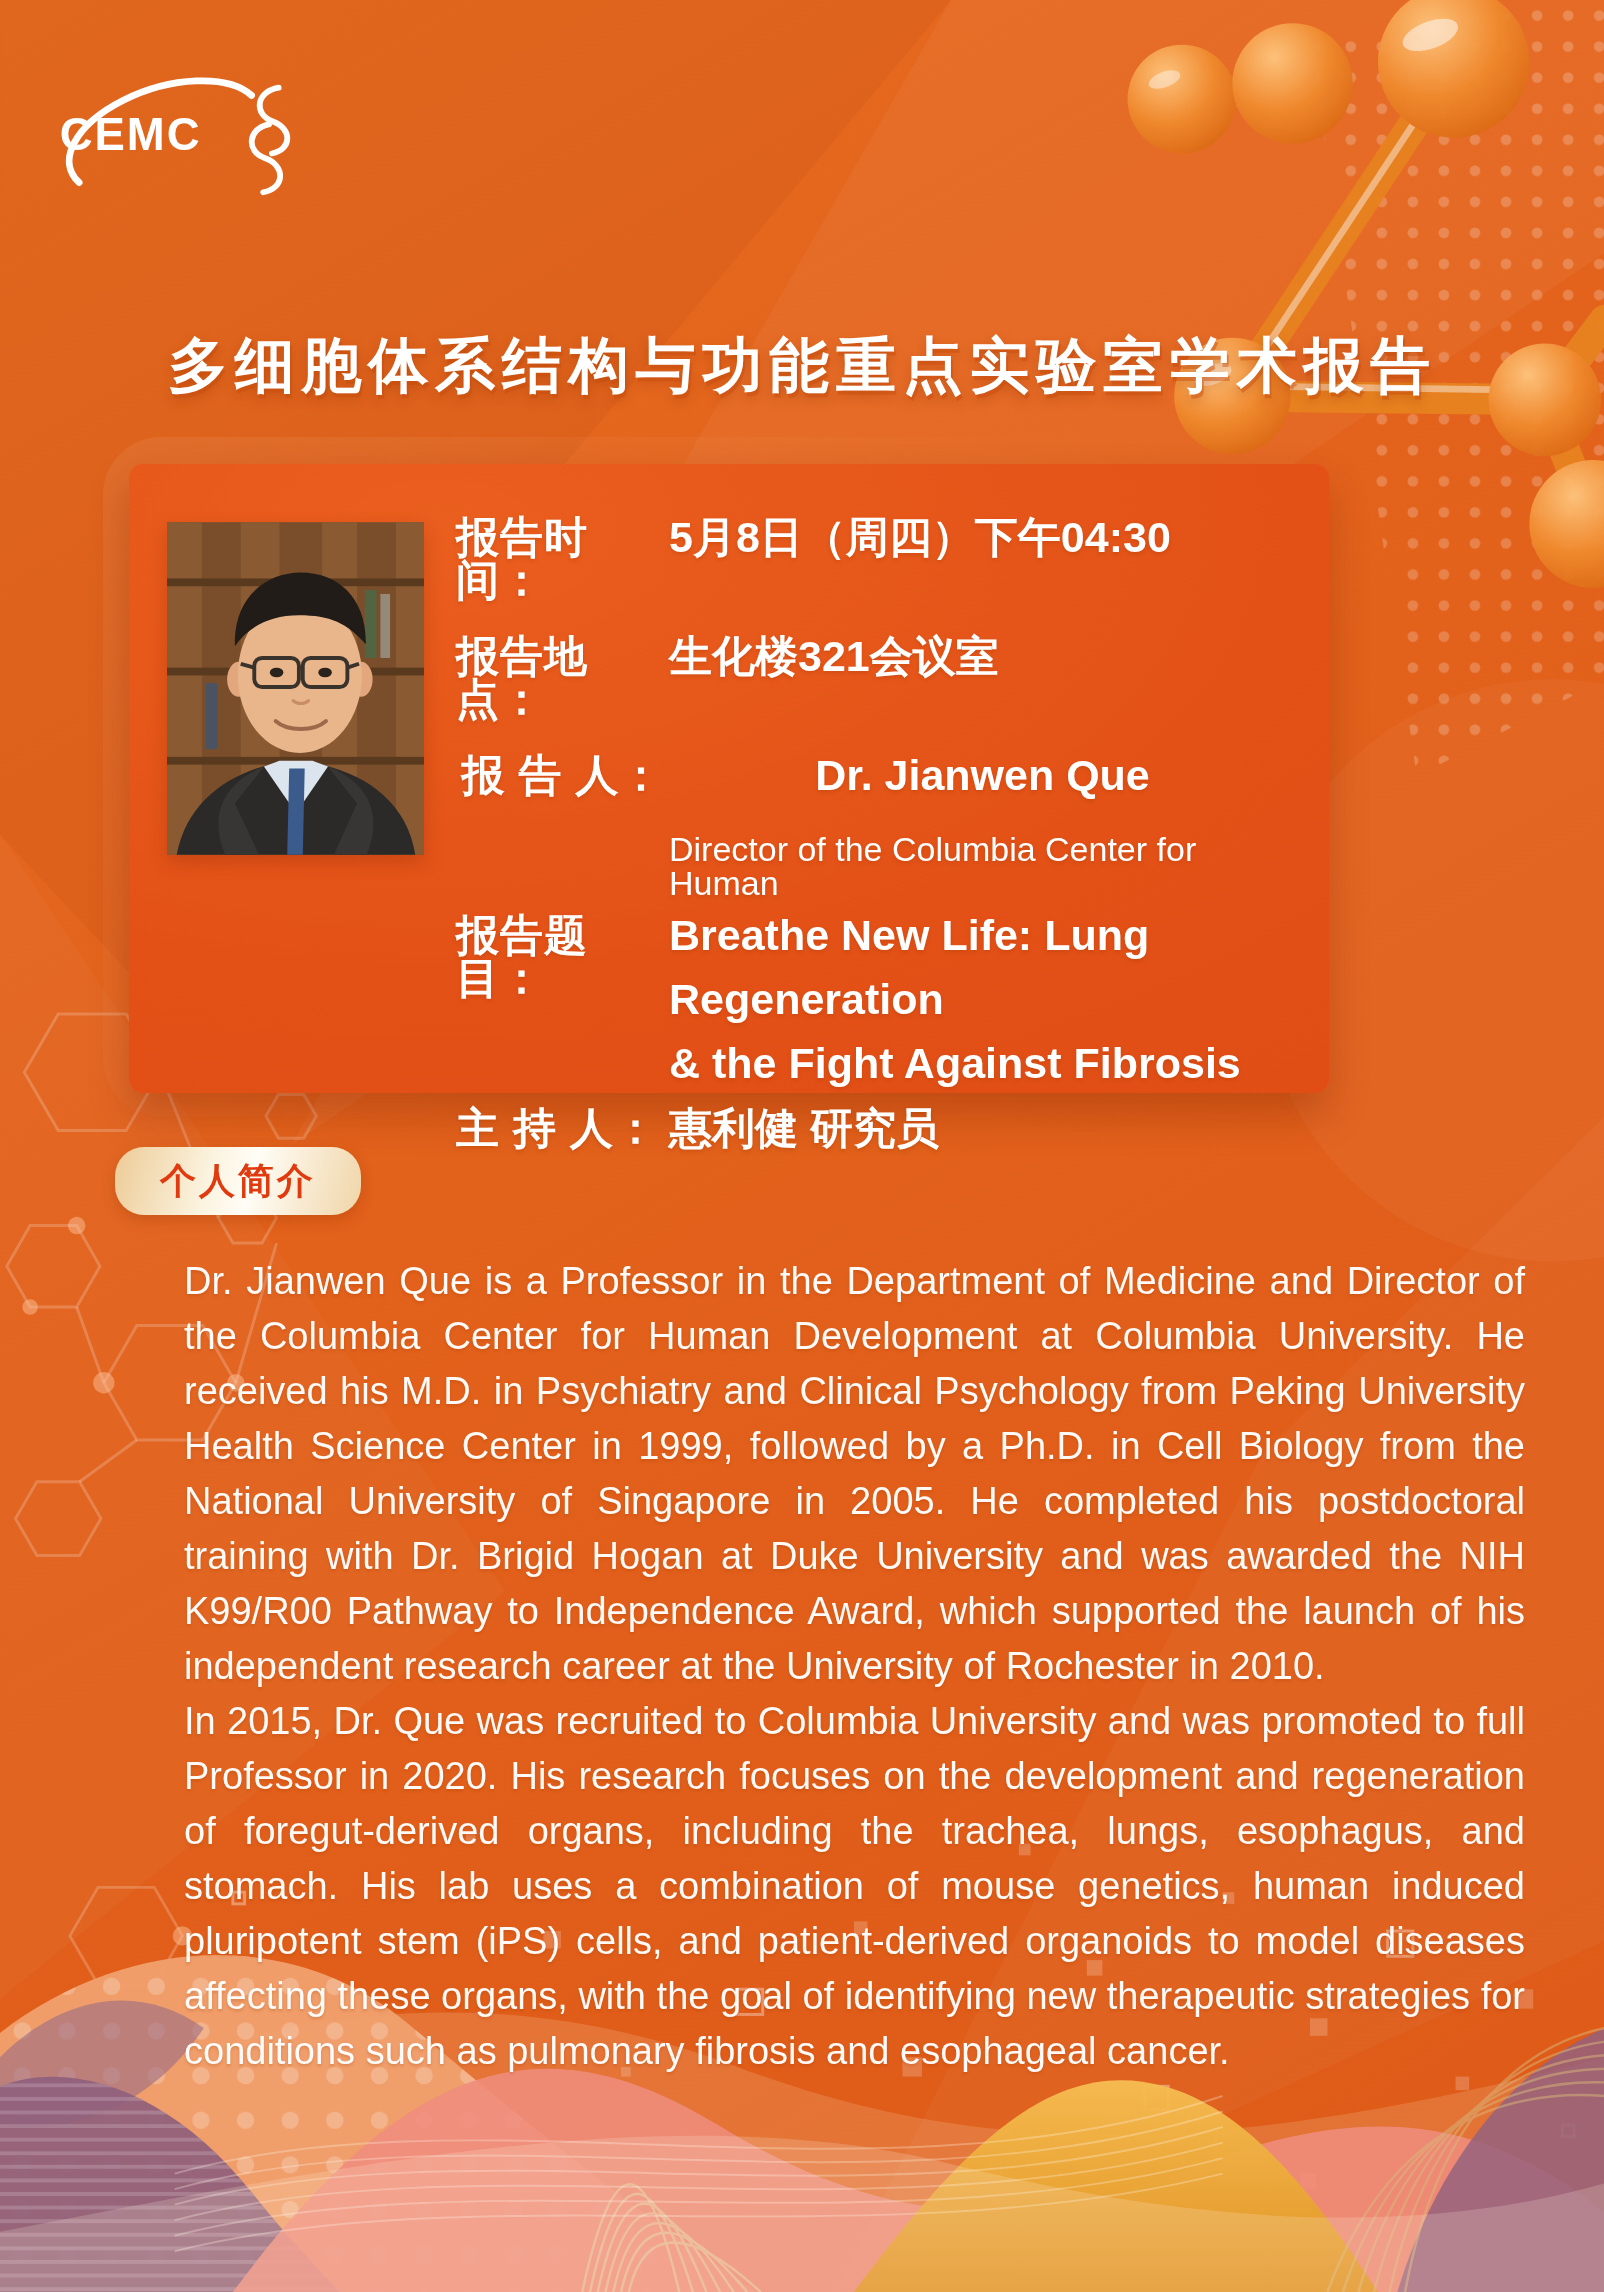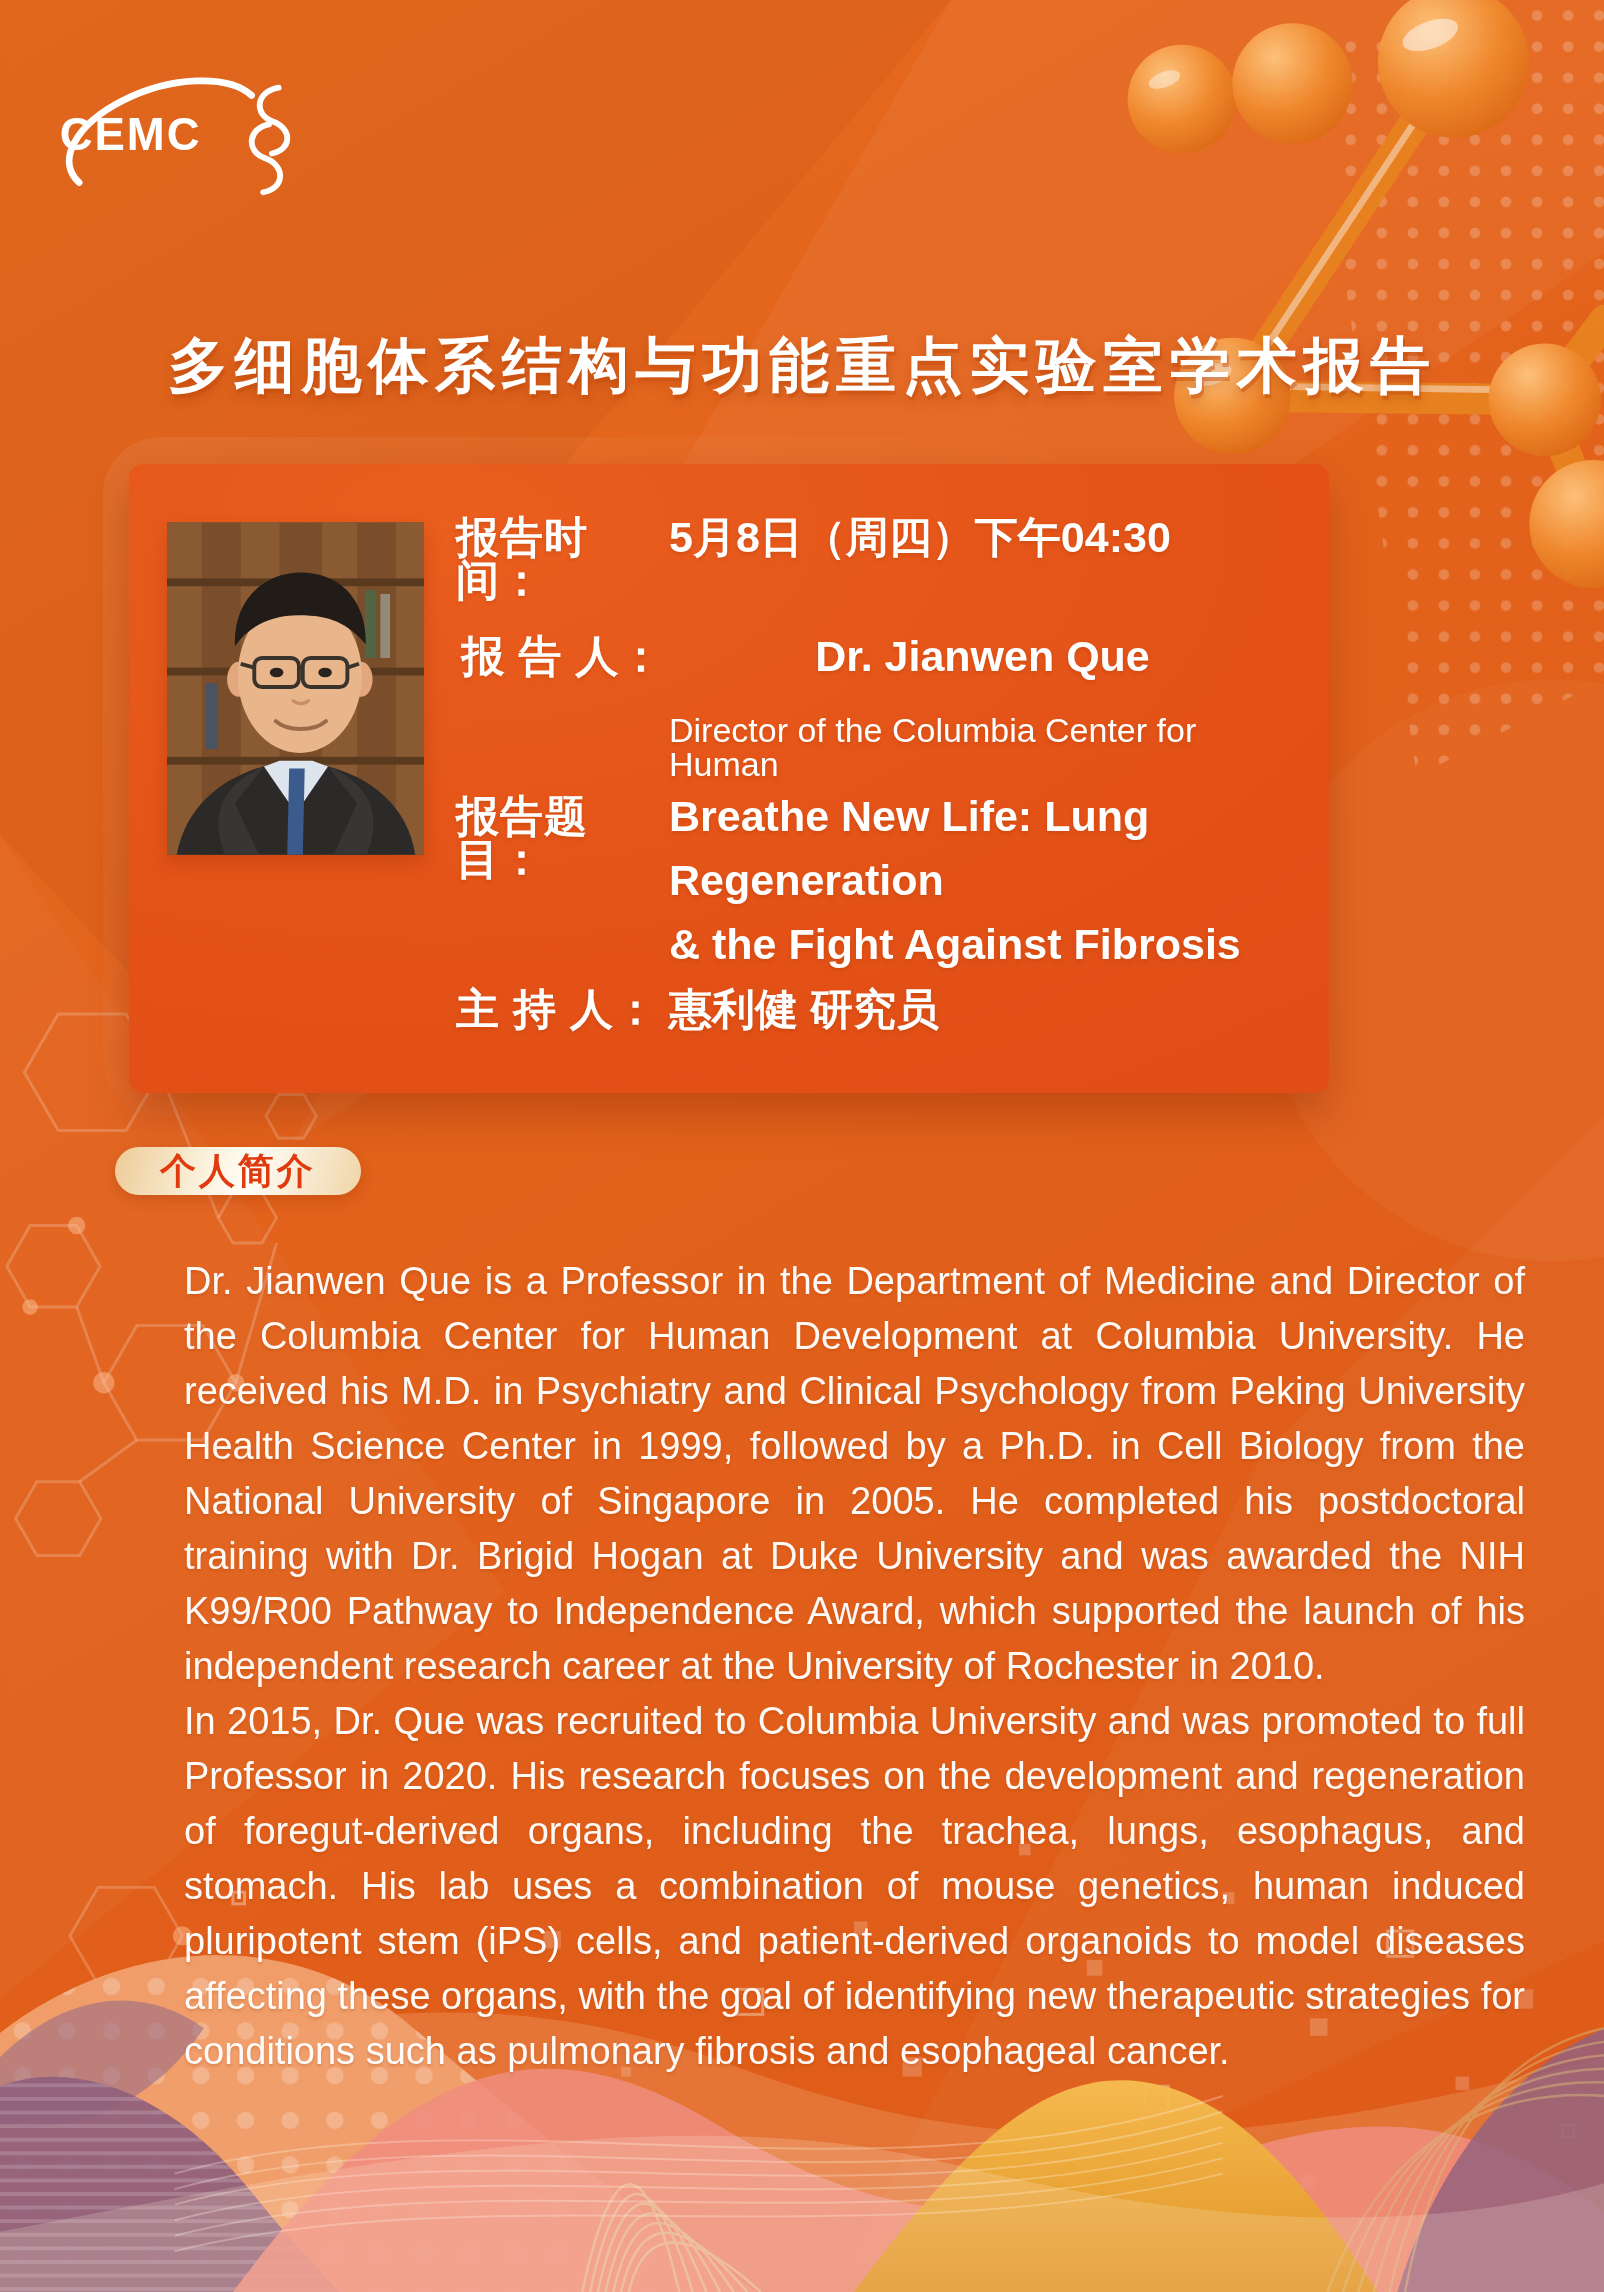--- a/index.html
+++ b/index.html
@@ -45,21 +45,21 @@
   .mb-a{margin-bottom:33px;}
   .mb-b{margin-bottom:35px;text-align:center;}
   .affil{margin-left:213px;font-size:34px;font-weight:500;line-height:1;}
   .affil1{margin-bottom:13.6px;margin-top:0;}
   .affil2{margin-bottom:27px;}
   .topic .value{line-height:64px;margin-top:-10.7px;}
   .topic{margin-bottom:11.6px;}
 
   
   .badge{
-    position:absolute;left:115px;top:1147px;height:48px;padding:0 45px;
+    position:absolute;left:115px;top:1147px;height:68px;padding:0 45px;
     display:flex;align-items:center;border-radius:29px;
     background:linear-gradient(105deg,#EDCB97 0%,#FBF3DF 38%,#FFFDF6 55%,#F0D5A8 100%);
     box-shadow:0 4.9px 13.6px rgba(150,50,0,.30);
     color:#E03A0E;font-size:36px;font-weight:800;letter-spacing:2.9px;
   }
 
   
   .bio{
     position:absolute;left:136px;top:1254px;width:1341px;color:rgba(255,255,255,.97);
     font-size:38px;line-height:55px;text-align:justify;
@@ -264,20 +264,24 @@
       <path d="M112,205 C124,216 152,216 164,205" fill="none" stroke="#9c6a4a" stroke-width="4" stroke-linecap="round"></path>
       <path d="M130,184 C134,188 142,188 146,184" fill="none" stroke="#c98e64" stroke-width="3" stroke-linecap="round"></path>
     </svg>
   </div>
 
   <div class="info">
     <div class="row mb-a">
       <span class="label">报告时间：</span>
       <span class="value">5月8日（周四）下午04:30</span>
     </div>
+    <div class="row mb-a">
+      <span class="label">报告地点：</span>
+      <span class="value">生化楼321会议室</span>
+    </div>
     <div class="row mb-b">
       <span class="label">报 告 人：</span>
       <span class="value">Dr. Jianwen Que</span>
     </div>
     <div class="affil affil1">Director of the Columbia Center for Human</div>
     <div class="row topic">
       <span class="label">报告题目：</span>
       <span class="value"><span>Breathe New Life: Lung Regeneration</span><br>
       <span>&amp; the Fight Against Fibrosis</span></span>
     </div>

